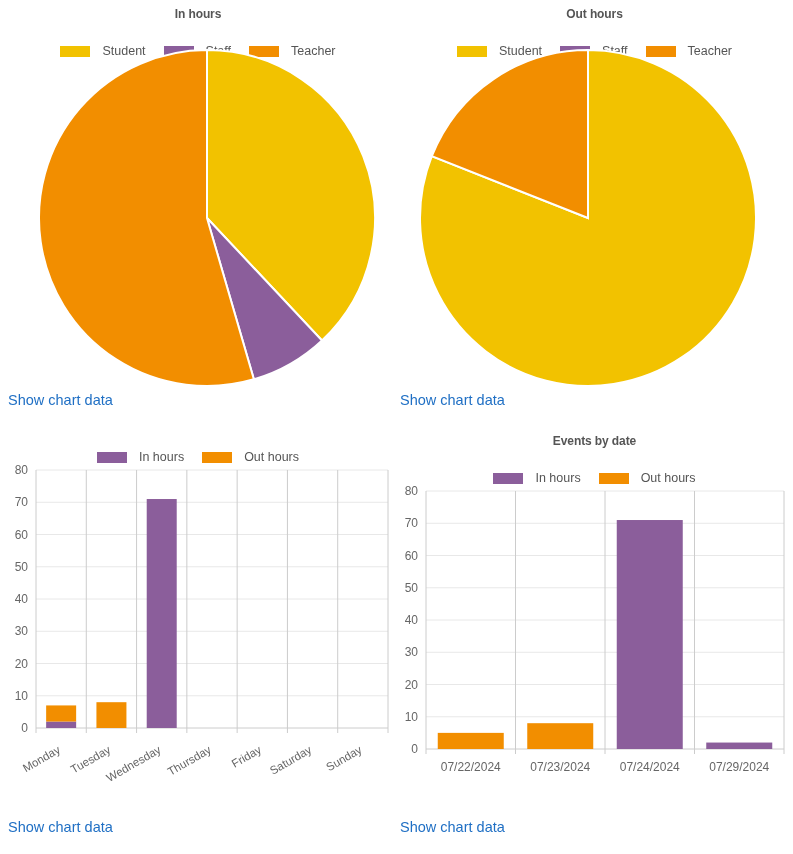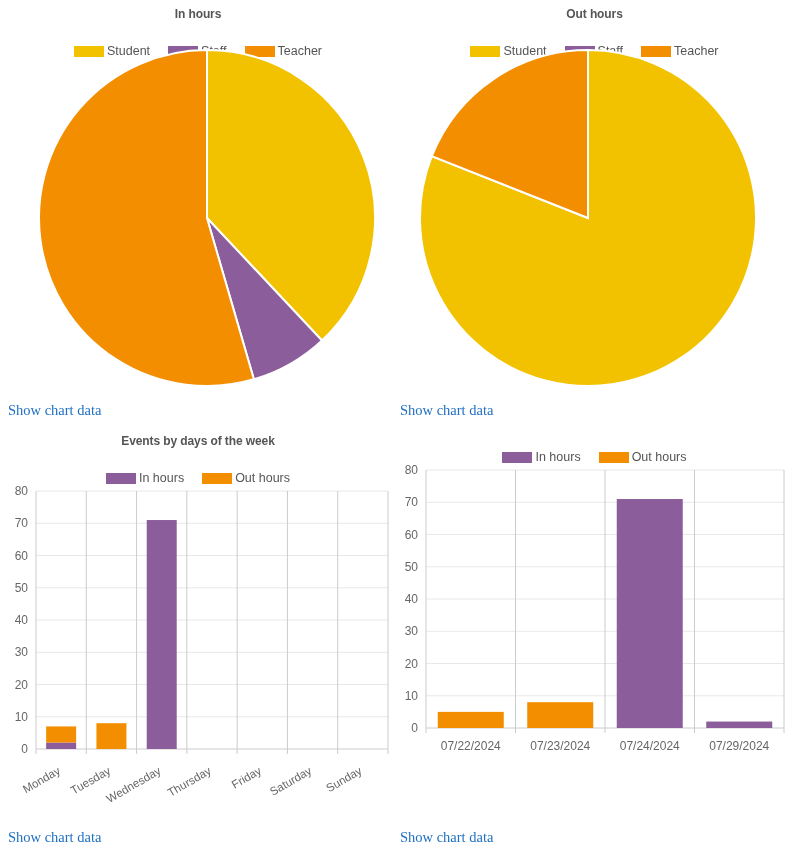--- a/index.html
+++ b/index.html
@@ -44,21 +44,21 @@
     display: flex;
     justify-content: center;
     align-items: center;
     gap: 18px;
     margin-top: 11px;
     height: 14px;
   }
   .legend-item {
     display: flex;
     align-items: center;
-    gap: 3px;
+    gap: 12px;
     margin-top: 24px;
   }
   .legend-swatch {
     width: 30px;
     height: 11px;
     display: inline-block;
   }
   .legend-label {
     font-size: 12.5px;
     color: #555555;
@@ -74,27 +74,26 @@
   }
   .pie-svg {
     display: block;
     margin: 0 auto;
   }
 
   
   .show-data-link {
     position: absolute;
     left: 8px;
-    bottom: 8px;
+    bottom: 18px;
     color: #1f6fc4;
     font-size: 14.5px;
     text-decoration: none;
     cursor: pointer;
     line-height: 17px;
-    font-family: Liberation Serif, serif;
   }
   .panel.right .show-data-link { left: 4px; }
 
   
   .bar-wrap {
     position: relative;
     width: 100%;
     height: 355px;
   }
   .bar-svg { display: block; }
@@ -166,21 +165,20 @@
         <g id="pie-slices-out-hours">
             <path d="M 192 172 L 192 4 A 168 168 0 1 1 35.79755037077379 110.15507514897405 Z" fill="#F2C200" stroke="#ffffff" stroke-width="2"></path>
             <path d="M 192 172 L 35.79755037077379 110.15507514897405 A 168 168 0 0 1 191.99999999999997 4 Z" fill="#F28E00" stroke="#ffffff" stroke-width="2"></path>
           </g>
       </svg>
     </div>
     <a class="show-data-link" href="#">Show chart data</a>
   </div>
 
   <div class="panel left">
-    <div class="chart-title">Events by days of the week</div>
     <div class="legend">
       <div class="legend-item">
         <span class="legend-swatch" style="background:#8B5E9B"></span>
         <span class="legend-label">In hours</span>
       </div>
       <div class="legend-item">
         <span class="legend-swatch" style="background:#F28E00"></span>
         <span class="legend-label">Out hours</span>
       </div>
     </div>
@@ -224,20 +222,21 @@
             <text x="262.2857142857143" y="300" text-anchor="end" class="axis-text-rot" transform="rotate(-30 262.2857142857143 300)">Friday</text>
             <text x="312.5714285714286" y="300" text-anchor="end" class="axis-text-rot" transform="rotate(-30 312.5714285714286 300)">Saturday</text>
             <text x="362.8571428571429" y="300" text-anchor="end" class="axis-text-rot" transform="rotate(-30 362.8571428571429 300)">Sunday</text>
           </g>
       </svg>
     </div>
     <a class="show-data-link" href="#">Show chart data</a>
   </div>
 
   <div class="panel right">
+    <div class="chart-title">Events by date</div>
     <div class="legend">
       <div class="legend-item">
         <span class="legend-swatch" style="background:#8B5E9B"></span>
         <span class="legend-label">In hours</span>
       </div>
       <div class="legend-item">
         <span class="legend-swatch" style="background:#F28E00"></span>
         <span class="legend-label">Out hours</span>
       </div>
     </div>

